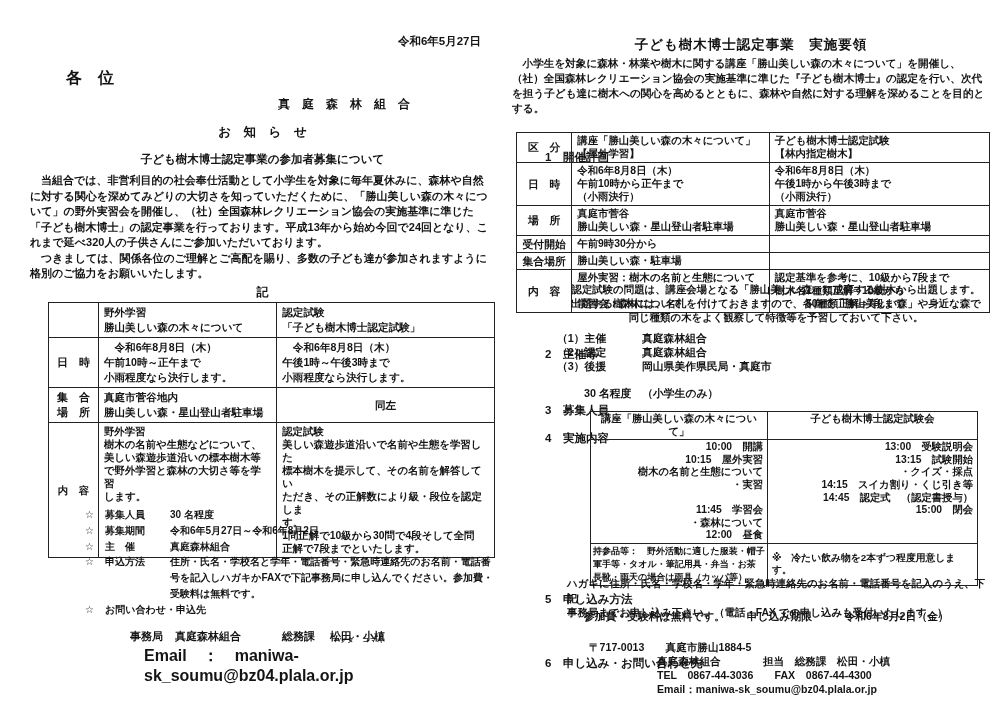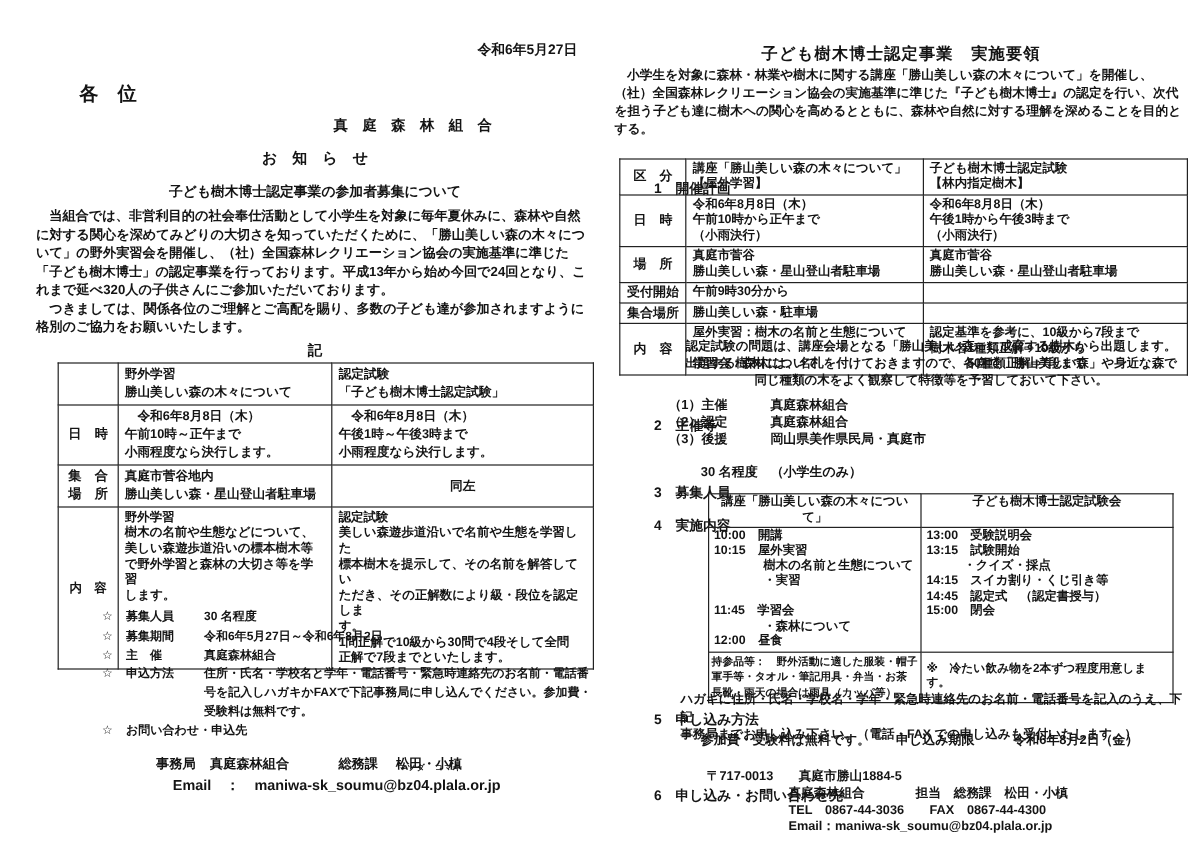--- a/index.html
+++ b/index.html
@@ -49,21 +49,21 @@
   .c-line1{position:relative;height:22px;}
   .c-line1 span{position:absolute;bottom:0;white-space:nowrap;}
   .co-office{left:0;}
   .co-name{left:45px;}
   .co-dept{left:152px;}
   .ruby-box{left:200px;}
   .furi{position:absolute;top:-8px;left:2px;font-size:6.5px;letter-spacing:1px;white-space:nowrap;font-weight:600;}
   .rb-inner{position:relative;display:inline-block;font-weight:700;}
   .c-post{margin:3px 0 0 10px;}
   .c-tel{margin:2px 0 0 10px;}
-  .c-mail{margin:2px 0 0 14px;font-size:12px;}
+  .c-mail{margin:2px 0 0 14px;font-size:16px;}
 
   
   .r-title{top:6px;font-size:13.5px;font-weight:700;letter-spacing:1px;}
   .r-intro{top:26px;width:478px;font-size:10.6px;line-height:15px;font-weight:600;}
   .r-h{font-size:11.5px;font-weight:700;left:33px;margin-top:29px;}
   .h1{top:91px;} .h2{top:288px;} .h3{top:344px;} .h4{top:372px;} .h5{top:533px;} .h6{top:597px;}
 
   .r-plan{top:102px;left:4px;}
   .r-plan td{font-size:10.4px;line-height:13px;padding:1px 5px;}
   .r-plan .lbl{width:52px;text-align:center;vertical-align:middle;font-weight:700;font-size:10.8px;padding:1px 2px;}
@@ -77,21 +77,21 @@
   .r-orgs{top:302px;left:45px;font-size:10.8px;line-height:13.8px;font-weight:600;}
   .org-row{display:flex;}
   .org-label{width:85px;flex:none;}
   .r-cap{top:357px;left:72px;font-size:10.8px;font-weight:600;}
 
   .r-prog{top:381px;left:78px;}
   .r-prog td{font-size:10.3px;line-height:12.6px;padding:1px 4px;}
   .r-prog .ph{height:14px;text-align:center;font-weight:700;}
   .r-prog .pc1{width:168px;}
   .r-prog .pc2{width:201px;}
-  .r-prog .pbody td{height:98px;}
+  .r-prog .pbody td{height:98px;text-align:right;}
   .r-prog .pbring{font-size:9px;line-height:13px;padding:1px 2px;}
   .r-prog .pdrink{vertical-align:middle;font-size:9.8px;font-weight:700;}
 
   .r-app{top:547px;left:55px;width:423px;font-size:10.4px;line-height:14.5px;font-weight:600;}
   .r-fee{top:580px;left:72px;font-size:10.8px;font-weight:700;}
   .r-contact{top:610px;left:77px;font-size:10.6px;line-height:14px;font-weight:600;}
   .r-c-ind{margin-left:68px;}
 </style>
 </head>
 <body>

